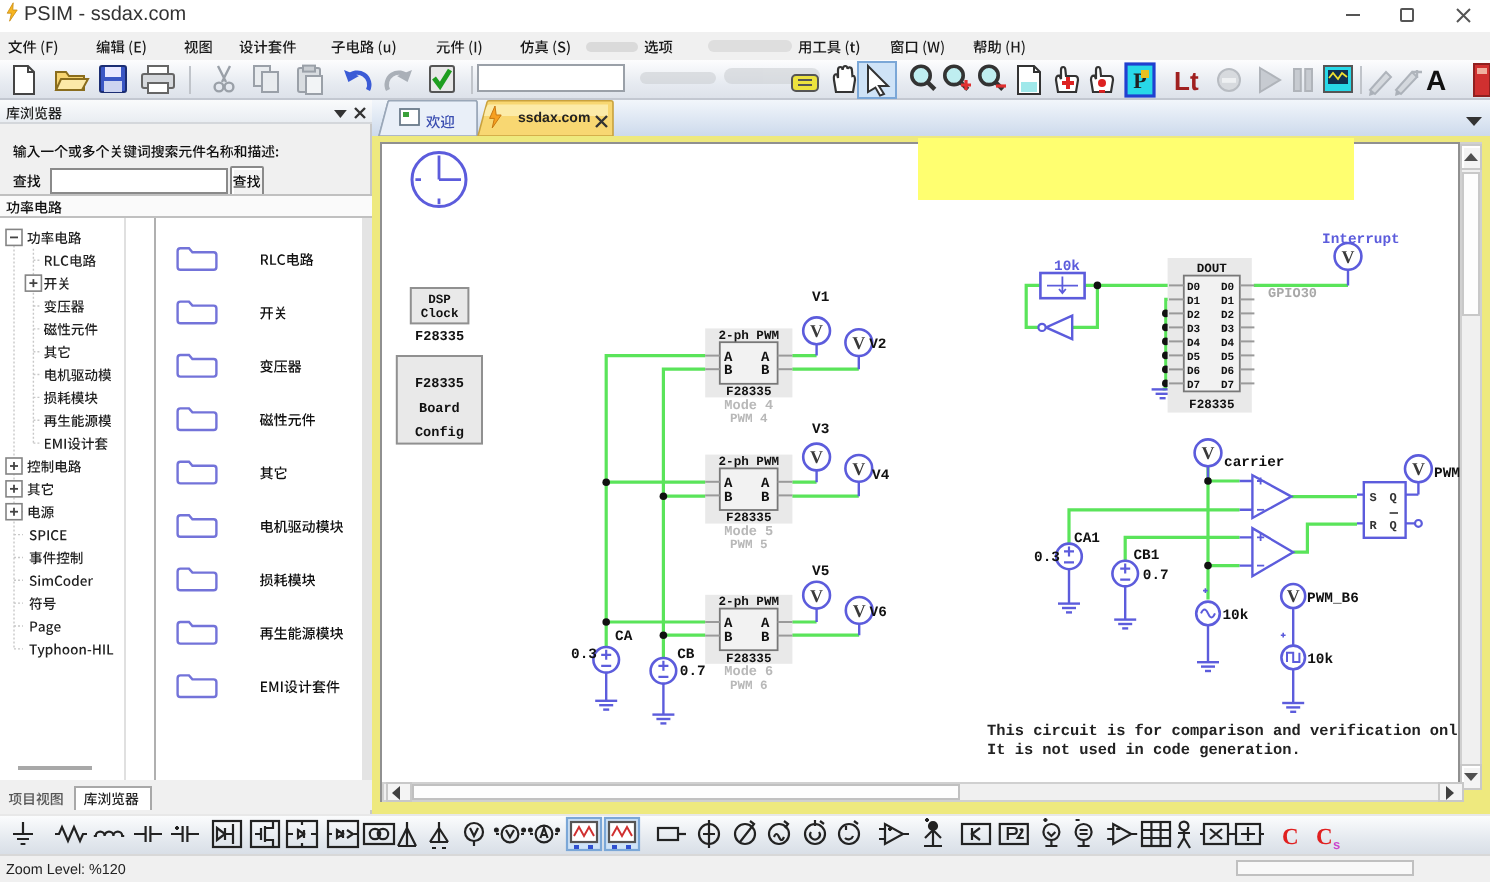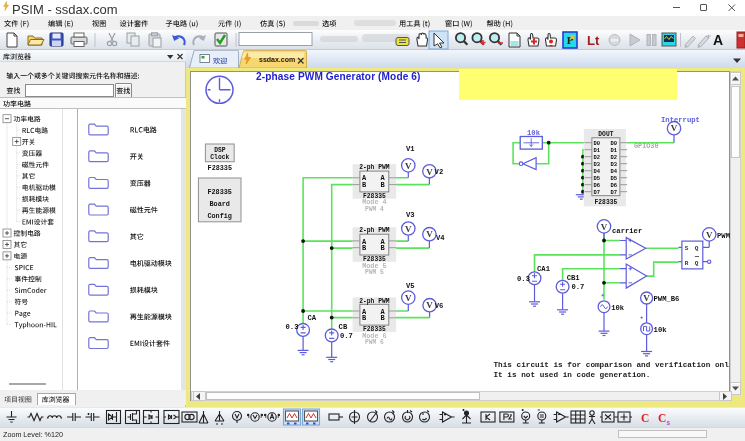--- a/index.html
+++ b/index.html
@@ -4,21 +4,21 @@
 *{margin:0;padding:0;box-sizing:border-box}
 body{font-family:"Liberation Sans",sans-serif;width:745px;height:441px;overflow:hidden}
 #app{position:relative;width:745px;height:441px;background:#f0f0f0;overflow:hidden}
 .abs{position:absolute}
 </style></head><body>
 <div id="app">
 <div class="abs" style="left:0;top:0;width:745px;height:16px;background:#ffffff">
       <svg class="abs" style="left:2px;top:1px" width="8" height="10" viewBox="0 0 8 10">
         <path d="M4.6 0.4 L1.6 5.6 L3.7 5.6 L2.8 9.6 L6.6 4.0 L4.4 4.0 Z" fill="#f7b520" stroke="#c88a10" stroke-width="0.4"></path>
       </svg>
-      <div class="abs" style="left:12px;top:2.4px;font-size:13px;color:#333">PSIM - ssdax.com</div>
+      <div class="abs" style="left:12px;top:2.4px;font-size:10px;color:#333">PSIM - ssdax.com</div>
       <div class="abs" style="left:673px;top:7px;width:7px;height:1.1px;background:#555"></div>
       <div class="abs" style="left:700px;top:3.5px;width:7px;height:7px;border:1.1px solid #555;border-radius:1px"></div>
       <svg class="abs" style="left:727.5px;top:3.5px" width="8" height="8">
         <path d="M0.5 0.5 L7 7 M7 0.5 L0.5 7" stroke="#555" stroke-width="1"></path>
       </svg>
     </div>
     <div class="abs" style="left:0;top:16px;width:745px;height:14px;background:#f0f0f0"></div>
     <div class="abs" style="left:293px;top:21px;width:26px;height:5px;background:#c9c9c9;border-radius:3px;opacity:.55"></div>
     <div class="abs" style="left:354px;top:19.5px;width:42px;height:6.5px;background:#cccccc;border-radius:3px;opacity:.5"></div>
     <div class="abs" style="left:0;top:30px;width:745px;height:20px;background:linear-gradient(#fdfdfe,#e7ebf1 60%,#dde2ea);border-bottom:1px solid #c3c8d1"></div>
@@ -484,21 +484,20 @@
         <rect x="198.4" y="178" width="42.6" height="43.8" fill="#e9e9e9" stroke="#909090" stroke-width="1"></rect>
         <text x="219.7" y="193.6" font-size="6.8" fill="#111" text-anchor="middle">F28335</text>
         <text x="219.7" y="205.8" font-size="6.8" fill="#111" text-anchor="middle">Board</text>
         <text x="219.7" y="217.9" font-size="6.8" fill="#111" text-anchor="middle">Config</text>
         <circle cx="219.5" cy="89.8" r="13.5" fill="none" stroke="#5c5cdc" stroke-width="1.5"></circle>
         <path d="M219.5 89.8 V77.8 M219.5 89.8 H230.5 M207.7 89.8 h2.8 M219.5 99.3 v2.8" stroke="#5c5cdc" stroke-width="1.4" fill="none"></path>
         <text x="493.5" y="367.3" font-size="7.7" font-weight="bold" fill="#222" xml:space="preserve">This circuit is for comparison and verification onl</text>
         <text x="493.5" y="376.8" font-size="7.7" font-weight="bold" fill="#222" xml:space="preserve">It is not used in code generation.</text>
       </g>
     </svg>
-    <div class="abs" style="left:256px;top:70.6px;font-size:10.1px;letter-spacing:0.12px;font-weight:bold;color:#2222cc;z-index:11;white-space:nowrap">2-phase PWM Generator (Mode 6)</div>
     <div class="abs" style="left:459px;top:69px;width:218px;height:31px;background:#ffff70;z-index:12"></div>
     <div class="abs" style="left:0;top:406.5px;width:745px;height:21px;background:linear-gradient(#fbfcfd,#e3e8ee 65%,#d9dfe7);border-top:1px solid #e8e8e8;border-bottom:1px solid #c6ccd4"></div>
     <svg class="abs" style="left:0;top:407px;z-index:5" width="745" height="20" viewBox="0 0 745 20">
       <g stroke="#222" fill="none" stroke-width="1.1">
         <g transform="translate(11.5,10)">
           <path d="M0 -6 V0 M-5 0 H5 M-3 2.5 H3 M-1.2 5 H1.2"></path>
         </g>
         <g transform="translate(35.5,10)">
           <path d="M-8 0 h2 l1.5 -3.5 l3 7 l3 -7 l3 7 l1.5 -3.5 h2"></path>
         </g>

